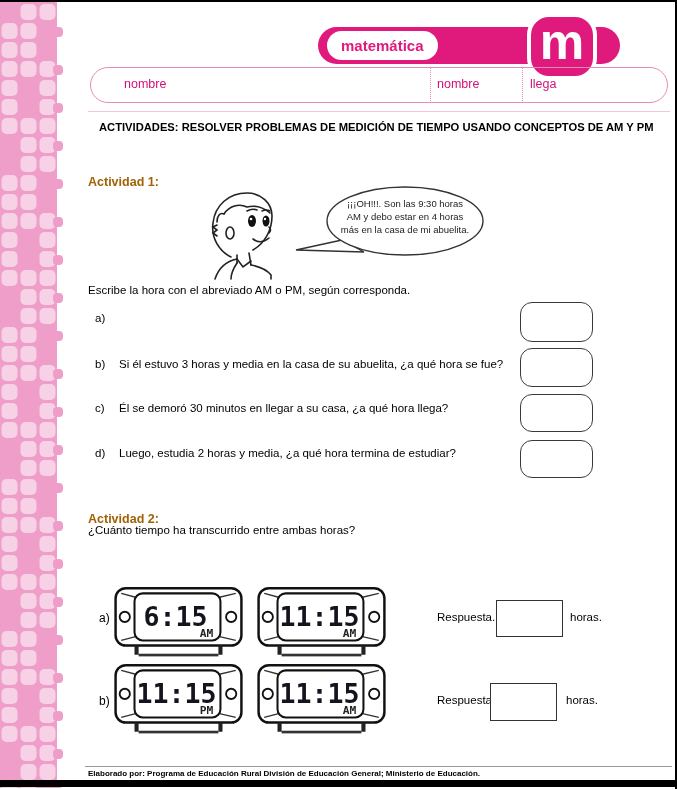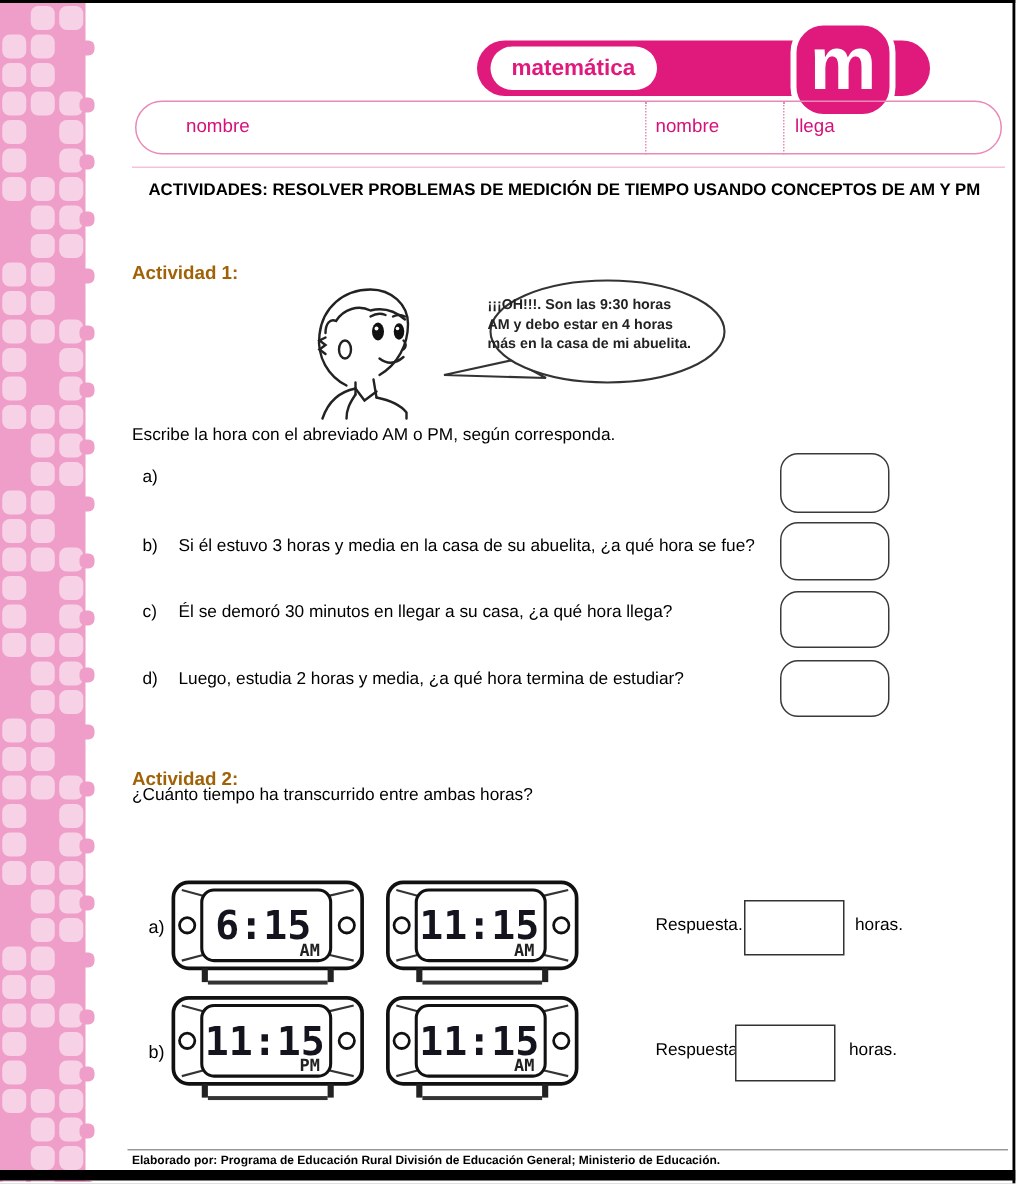--- a/index.html
+++ b/index.html
@@ -37,21 +37,21 @@
   .ansbox { left:520px; width:73px; border:1.6px solid #3a3a3a; border-radius:12px; background:#fff; }
 
   .rowlabel { font-size:12px; color:#000; }
   .respbox { border:1.4px solid #333; background:#fff; }
 
   .clock { width:133px; height:72px; }
   .clock .frame { fill:#fff; stroke:#111; }
   .clock .time { font-family:"DejaVu Sans Mono", monospace; font-weight:bold; font-size:26px; fill:#14141e; }
   .clock .mer  { font-family:"DejaVu Sans Mono", monospace; font-weight:bold; font-size:11px; fill:#222; }
 
-  .bubble-text { width:160px; text-align:left; font-size:9.5px; line-height:13px; color:#222;font-weight:bold; }
+  .bubble-text { width:160px; text-align:center; font-size:9.5px; line-height:13px; color:#222; }
 
   .footer-line { left:85px; top:766px; width:587px; height:1px; background:#999; }
   .footer-text { left:88px; top:769px; font-size:8px; font-weight:bold; color:#000;text-align:right; }
   .bottom-bar { left:0; top:780px; width:677px; height:7px; background:#000; }
 </style>
 </head>
 <body>
 
 <div id="page">
 

